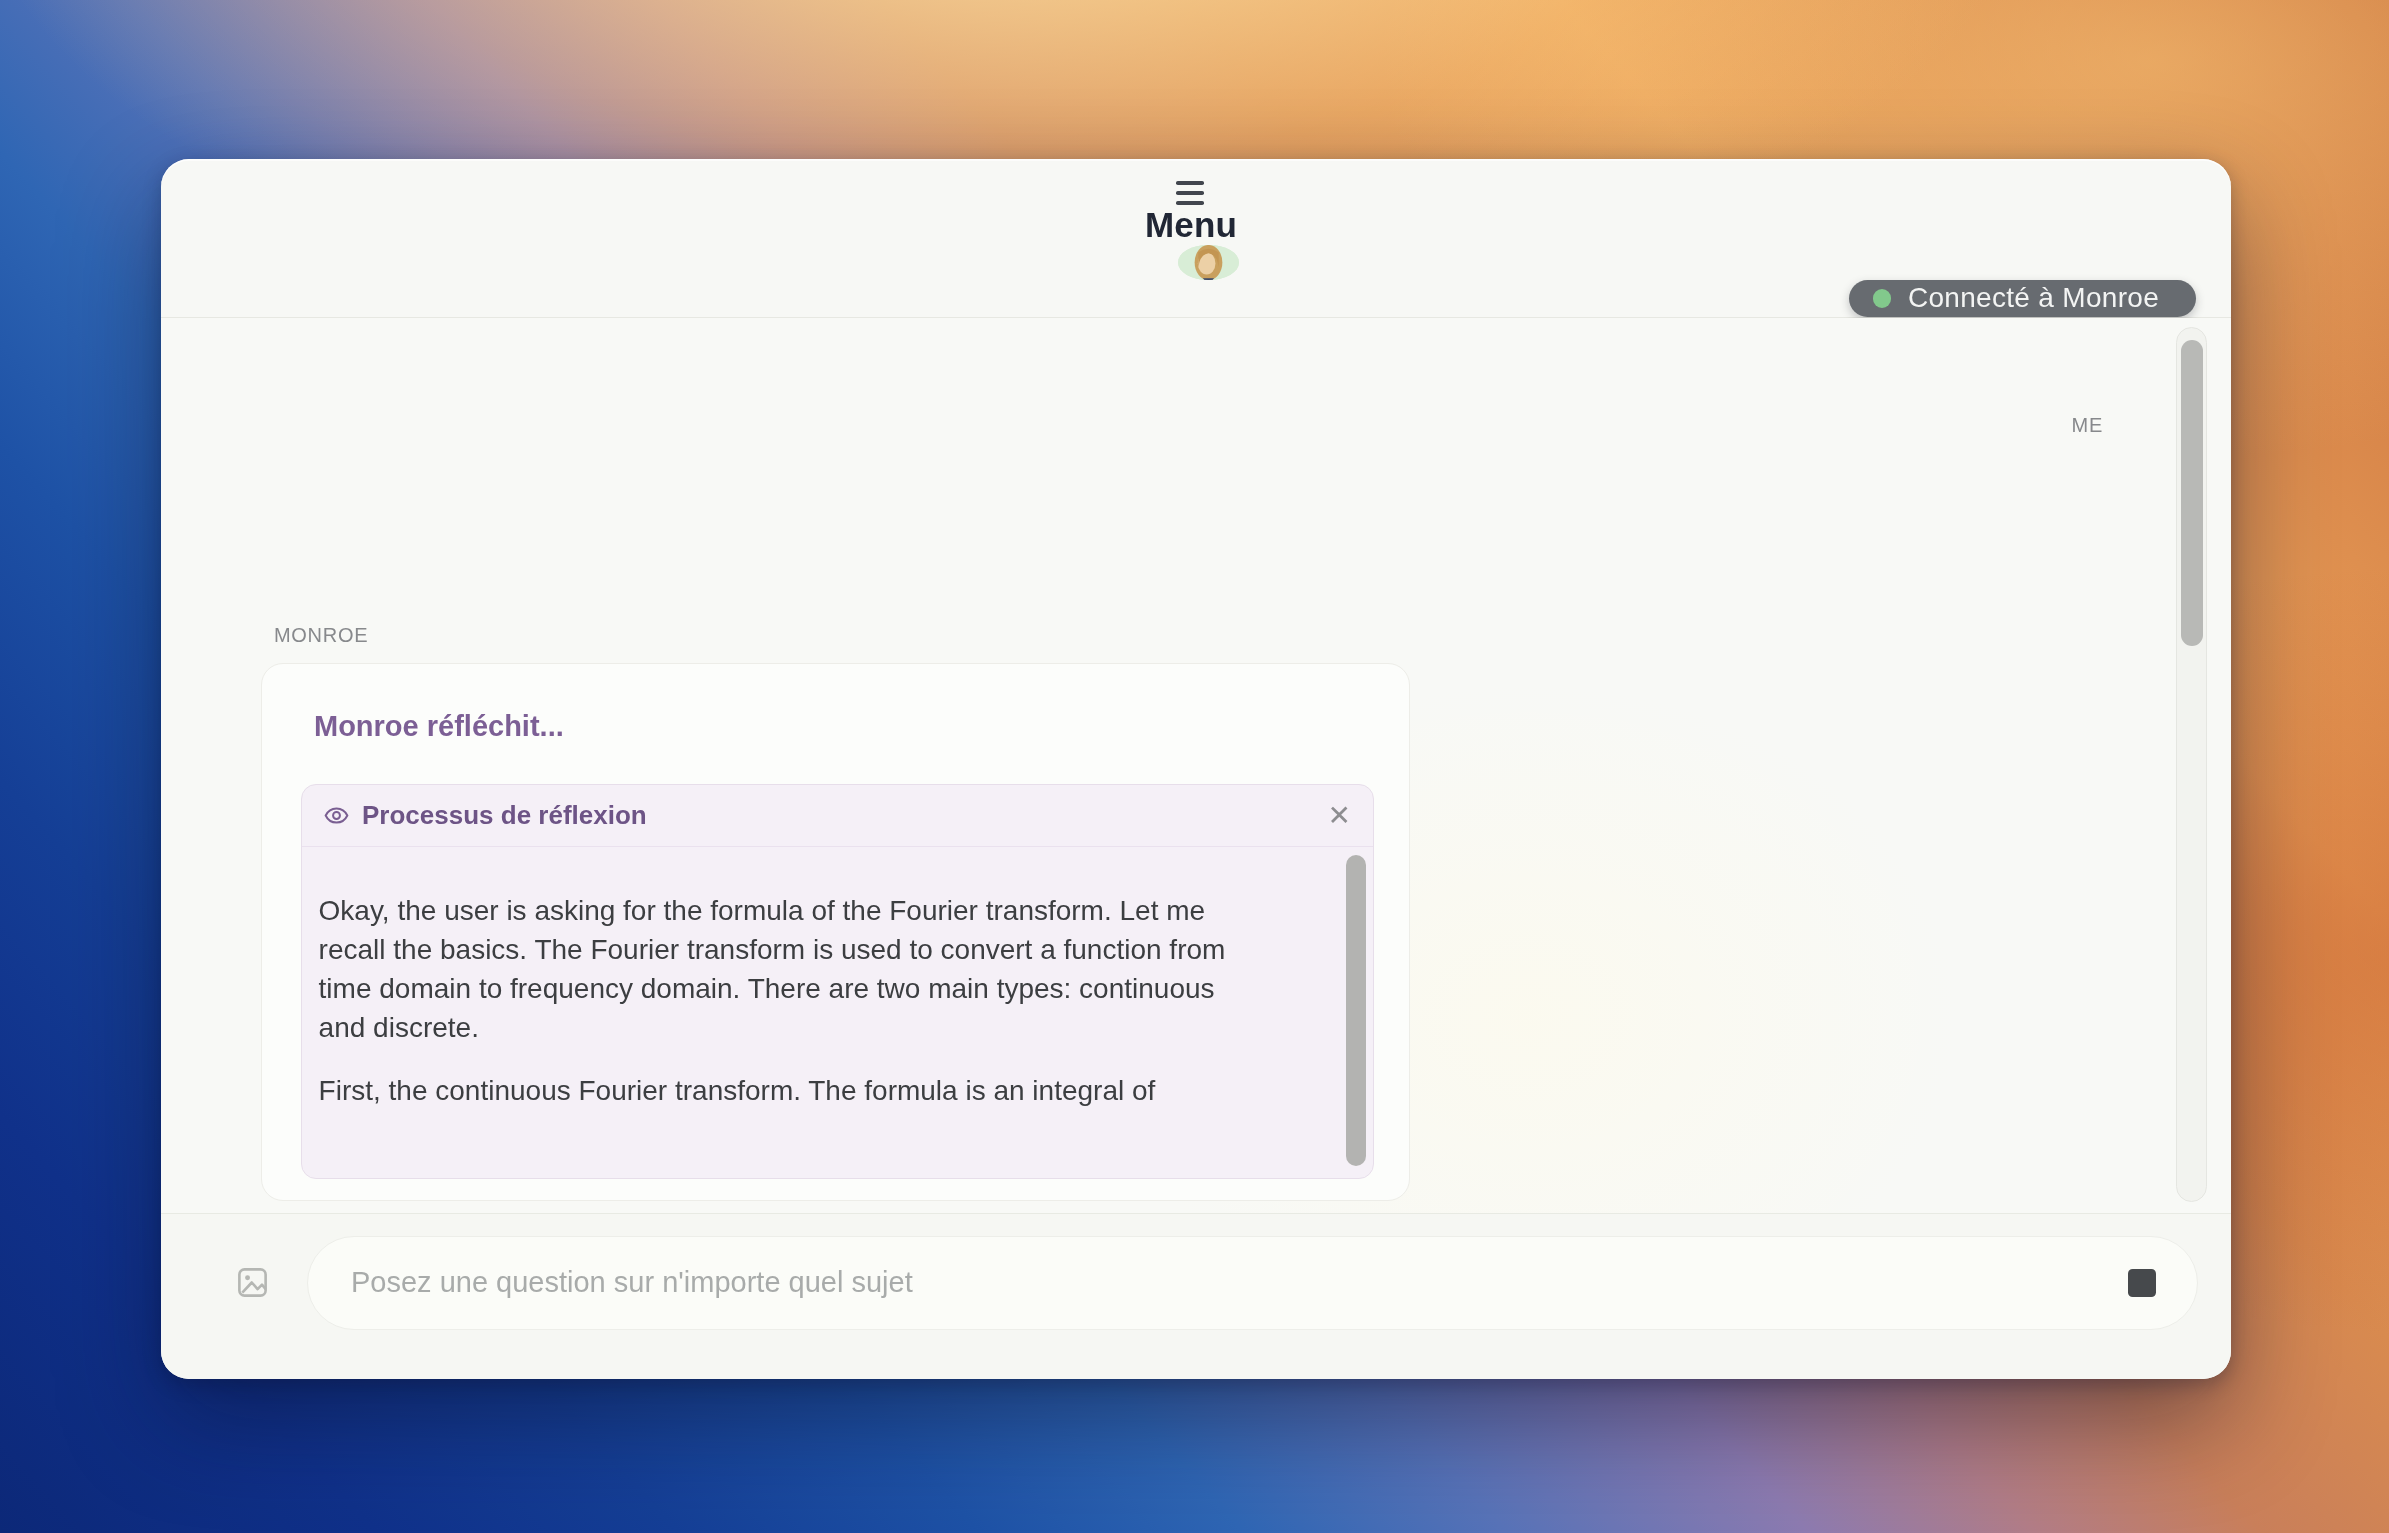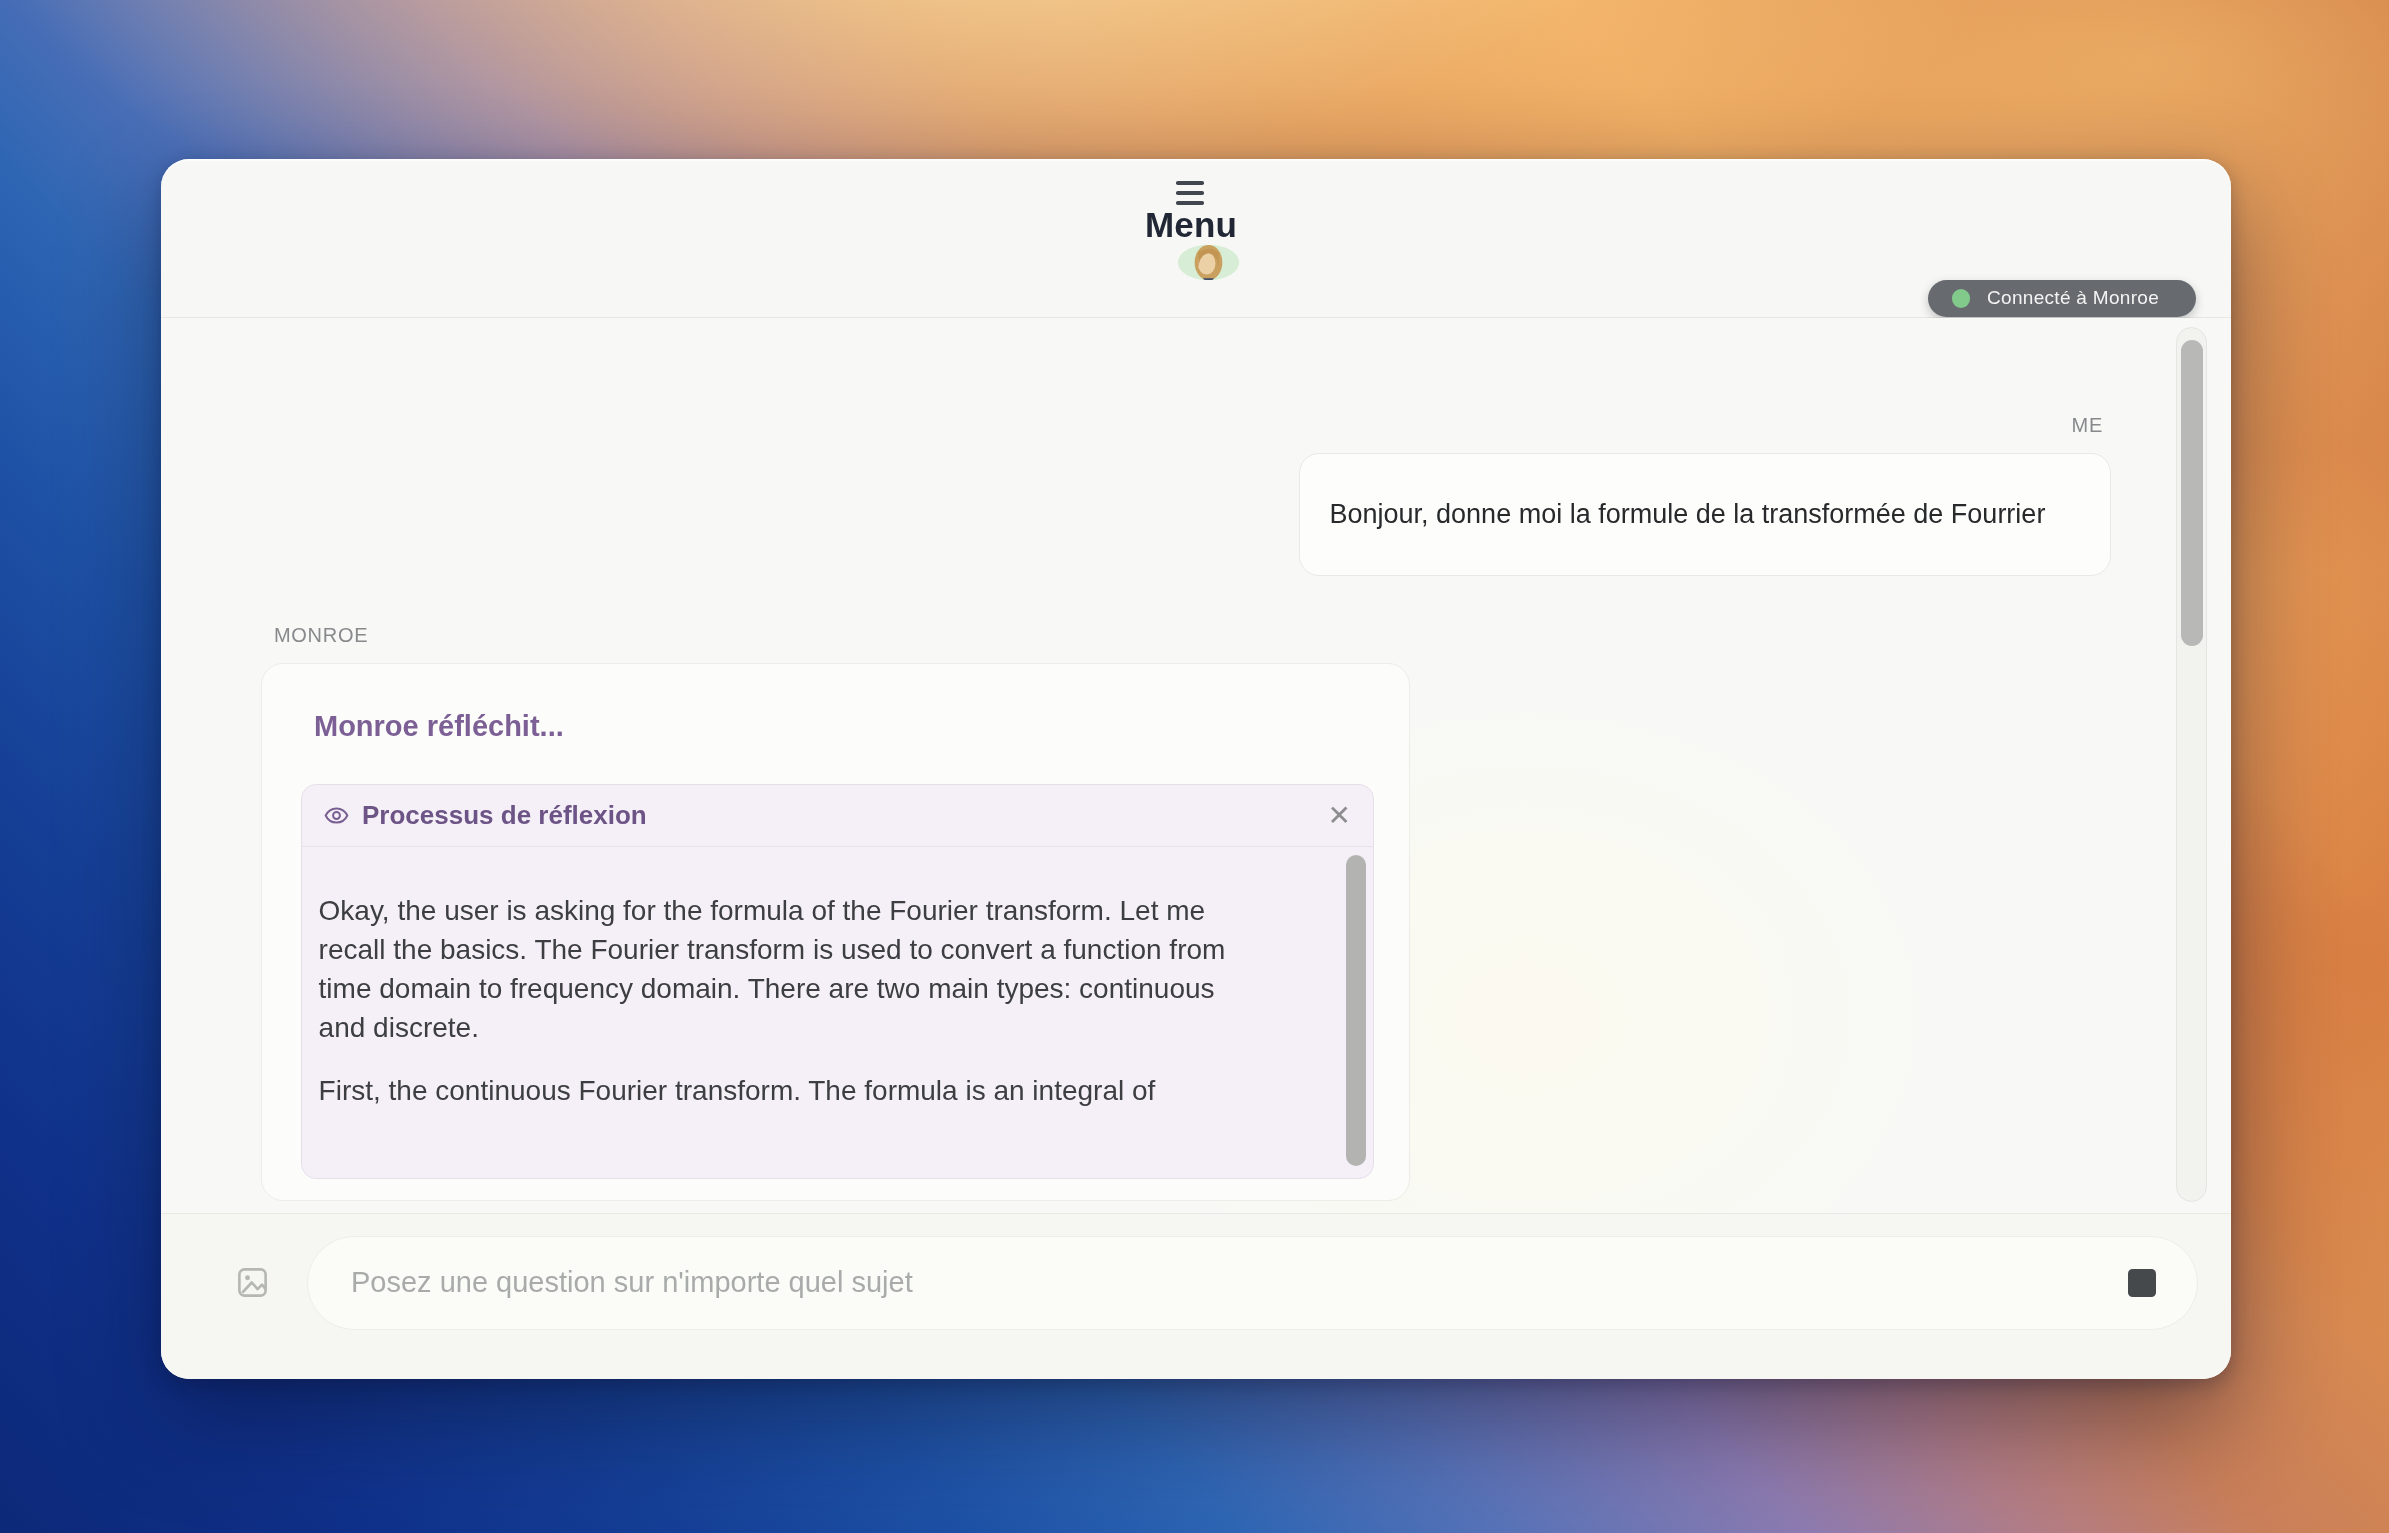--- a/index.html
+++ b/index.html
@@ -27,21 +27,21 @@
     border-bottom:0.9px solid #e7e8e2;flex-direction:column;}
   .hamburger{width:28px;display:flex;flex-direction:column;gap:6.5px;cursor:pointer;margin-right:37px;}
   .hamburger span{display:block;height:3.7px;border-radius:1.8px;background:#42464e;}
   .menu-label{font-size:35px;font-weight:700;color:#212735;margin-right:35px;letter-spacing:0.2px;}
   .avatar{width:61px;height:61px;border-radius:50%;background:#d8edd6;display:flex;
     align-items:center;justify-content:center;overflow:hidden;cursor:pointer;}
   .status-pill{margin-left:auto;height:66px;border-radius:33px;background:#676b70;
     display:flex;align-items:center;padding:0 37px 0 24px;gap:16.6px;cursor:pointer;
     box-shadow:0 3.7px 9.2px rgba(30,35,45,.25);}
   .status-dot{width:18.4px;height:18.4px;border-radius:50%;background:#82c98c;}
-  .status-text{color:#f3f4f3;font-size:19px;font-weight:500;letter-spacing:0.3px;}
+  .status-text{color:#f3f4f3;font-size:28px;font-weight:500;letter-spacing:0.3px;}
 
   
   .chat{position:absolute;top:159px;bottom:165px;left:0;right:0;overflow:hidden;
     background:
       radial-gradient(ellipse 572px 442px at 66% 78%, rgba(252,250,238,.85), rgba(252,250,238,0) 75%),
       #f8f9f6;
     border-bottom:0.9px solid #e8eae3;}
   .side-label{position:absolute;font-size:20px;font-weight:400;color:#87898c;letter-spacing:0.7px;}
   .me-label{top:96px;right:128px;}
   .monroe-label{top:306px;left:113px;}
@@ -112,23 +112,20 @@
       </div>
       <div class="status-pill">
         <div class="status-dot"></div>
         <div class="status-text">Connecté à Monroe</div>
       </div>
     </div>
 
     <div class="chat">
 
       <div class="side-label me-label">ME</div>
-      <div class="me-bubble">
-        <span>Bonjour, donne moi la formule de la transformée de Fourrier</span>
-      </div>
 
       <div class="side-label monroe-label">MONROE</div>
 
       <div class="monroe-card">
         <div class="assistant-status">Monroe réfléchit...</div>
 
         <div class="thinking-panel">
           <div class="thinking-header">
             <svg width="25" height="25" viewBox="0 0 24 24">
               <path d="M12 5.2C7.2 5.2 3.4 8.2 1.6 12 3.4 15.8 7.2 18.8 12 18.8s8.6-3 10.4-6.8C20.6 8.2 16.8 5.2 12 5.2z" fill="none" stroke="#7a5f92" stroke-width="1.9"></path>

